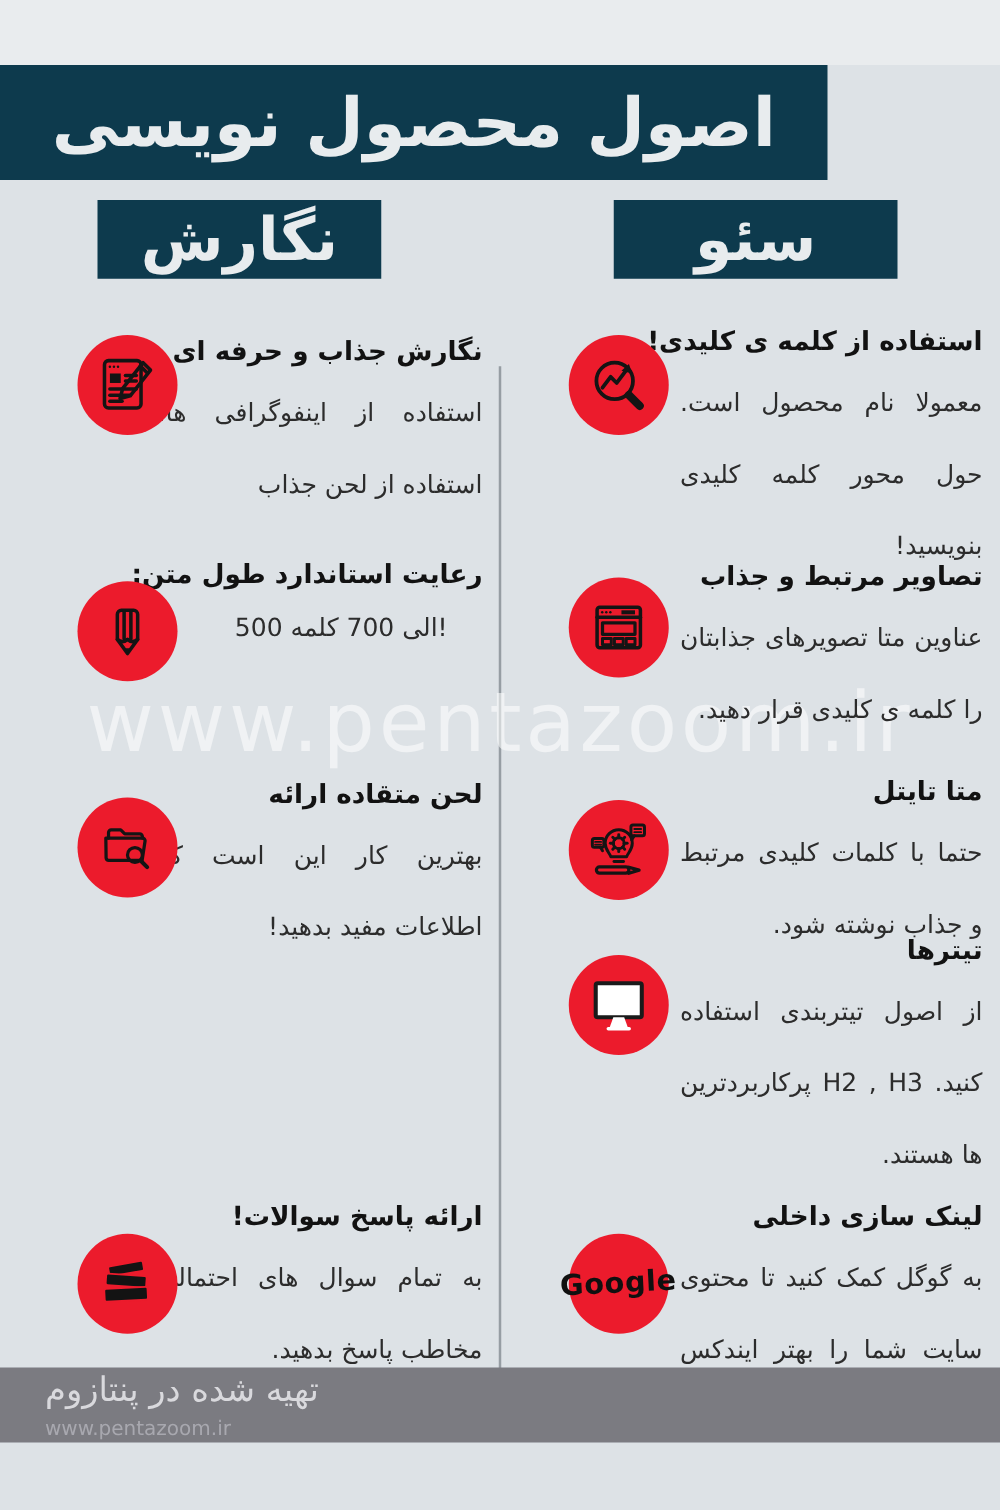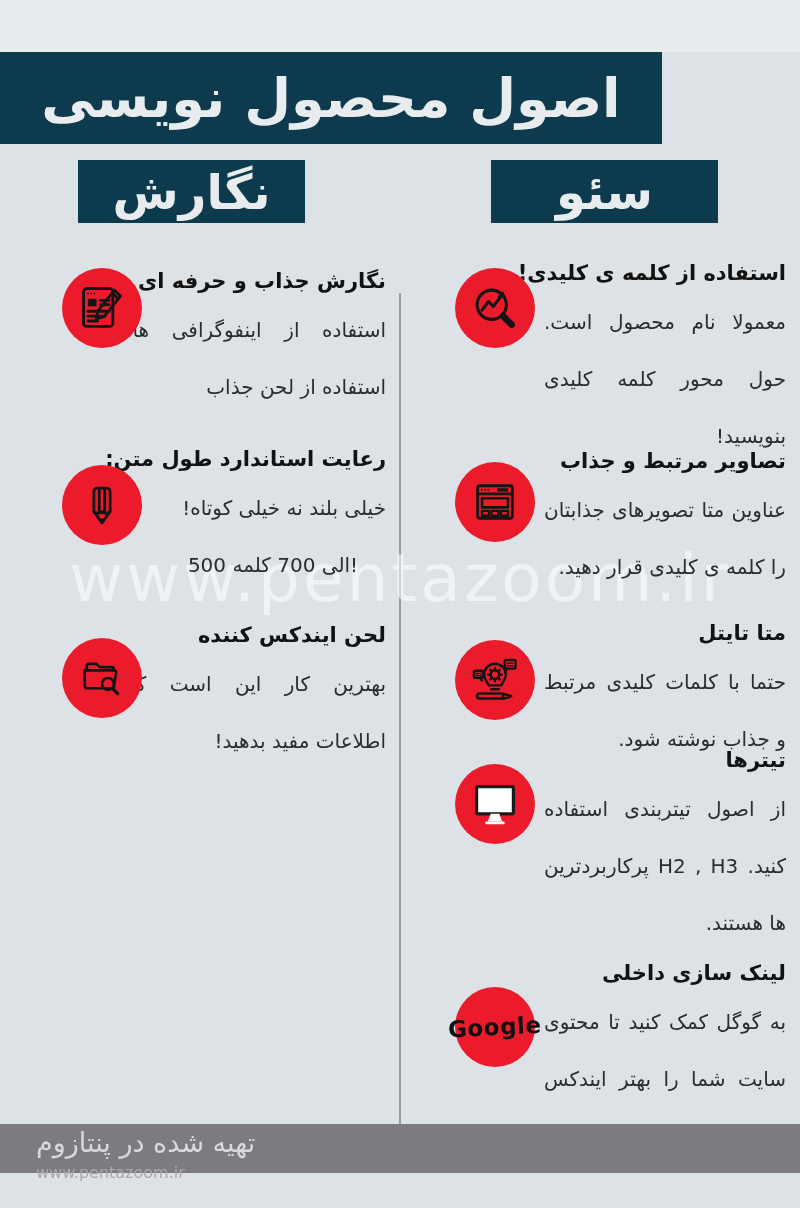--- a/index.html
+++ b/index.html
@@ -25,21 +25,21 @@
   .item.lcol .icon-circle{left:52px;}
   .item-title{font-size:21px;font-weight:bold;color:#121212;text-align:right;line-height:30px;direction:rtl;}
   .item-body{font-size:20px;color:#2c2c2c;line-height:57px;text-align:justify;direction:rtl;margin-top:6px;}
   .item.rcol .item-body{margin-left:134px;}
   .item.lcol .item-body{margin-left:116px;}
   .body-ltr{direction:ltr;text-align:center;font-size:20px;color:#2c2c2c;line-height:57px;margin-left:150px;}
   
   .s1{top:258px;} .s2{top:446px;} .s3{top:618px;} .s4{top:745px;} .s5{top:958px;}
   .w1{top:266px;} .w2{top:444px;} .w3{top:620px;} .w4{top:786px;} .w5{top:958px;}
   .google-text{font-size:23px;font-weight:bold;color:#101010;transform:rotate(-3deg);letter-spacing:0.5px;}
-  .footer{position:absolute;left:0;top:1124px;width:800px;height:49px;background:#7b7b81;}
+  .footer{position:absolute;left:0;top:1094px;width:800px;height:60px;background:#7b7b81;}
   .footer-line1{position:absolute;left:36px;top:3px;font-size:27px;color:#d9d9dd;direction:rtl;}
   .footer-line2{position:absolute;left:36px;top:39px;font-size:16px;color:#a8a8af;}
   svg{display:block;}
 </style>
 </head>
 <body>
 
 <div class="page">
   <div class="top-strip"></div>
 
@@ -161,36 +161,52 @@
     <div class="icon-circle" style="top:21px">
       <svg viewBox="0 0 48 48" width="52" height="52" fill="none" stroke="#141414" stroke-width="2.6" stroke-linecap="round" stroke-linejoin="round">
         <path d="M16.5,11.5 a3,3 0 0 1 3,-3 h9 a3,3 0 0 1 3,3 v18.5 l-7.5,10.5 -7.5,-10.5 z"></path>
         <line x1="21.5" y1="8.8" x2="21.5" y2="29.5"></line>
         <line x1="26.5" y1="8.8" x2="26.5" y2="29.5"></line>
         <path d="M16.5,30 q3.8,3.4 7.5,0 q3.8,3.4 7.5,0"></path>
         <polygon points="22.2,36.5 25.8,36.5 24,40.2" fill="#141414" stroke="none"></polygon>
       </svg>
     </div>
     <div class="item-title">رعایت استاندارد طول متن:</div>
-    <div class="item-body">خیلی بلند نه خیلی کوتاه!</div>
     <div class="body-ltr">500  الی 700 کلمه!</div>
   </div>
 
   <div class="item lcol w3">
     <div class="icon-circle" style="top:18px">
       <svg viewBox="0 0 48 48" width="52" height="52" fill="none" stroke="#141414" stroke-width="2.4" stroke-linecap="round" stroke-linejoin="round">
         <path d="M10,17 v-4 a2,2 0 0 1 2,-2 h7 l3,3 h11 a2,2 0 0 1 2,2 v1"></path>
         <path d="M8,17 h27 a2,2 0 0 1 2,2 l-2.2,14.5 h-24.6 a2,2 0 0 1 -2,-1.8 z"></path>
         <circle cx="29.5" cy="29.5" r="5.5"></circle>
         <line x1="33.8" y1="33.8" x2="38.5" y2="38.5" stroke-width="3"></line>
       </svg>
     </div>
-    <div class="item-title">لحن ایندکس کننده</div>
+    <div class="item-title">لحن متقاده ارائه</div>
     <div class="item-body">بهترین کار این است که اطلاعات مفید بدهید!</div>
   </div>
 
 
+  <div class="item lcol w5">
+    <div class="icon-circle" style="top:29px">
+      <svg viewBox="0 0 48 48" width="52" height="52">
+        <g transform="rotate(-10 23 13)">
+          <rect x="10" y="9" width="26" height="7.5" rx="1.5" fill="#131313" stroke="#ec1b2c" stroke-width="1.4"></rect>
+        </g>
+        <g transform="rotate(4 24 22)">
+          <rect x="8" y="17.5" width="30" height="8.5" rx="1.5" fill="#131313" stroke="#ec1b2c" stroke-width="1.4"></rect>
+        </g>
+        <g transform="rotate(-3 24 32)">
+          <rect x="7" y="27" width="32" height="9.5" rx="1.5" fill="#131313" stroke="#ec1b2c" stroke-width="1.4"></rect>
+        </g>
+      </svg>
+    </div>
+    <div class="item-title">ارائه پاسخ سوالات!</div>
+    <div class="item-body">به تمام سوال های احتمالی مخاطب پاسخ بدهید.</div>
+  </div>
 
   <div class="footer">
     <div class="footer-line1">تهیه شده در پنتازوم</div>
     <div class="footer-line2">www.pentazoom.ir</div>
   </div>
 </div>
 
 </body></html>

